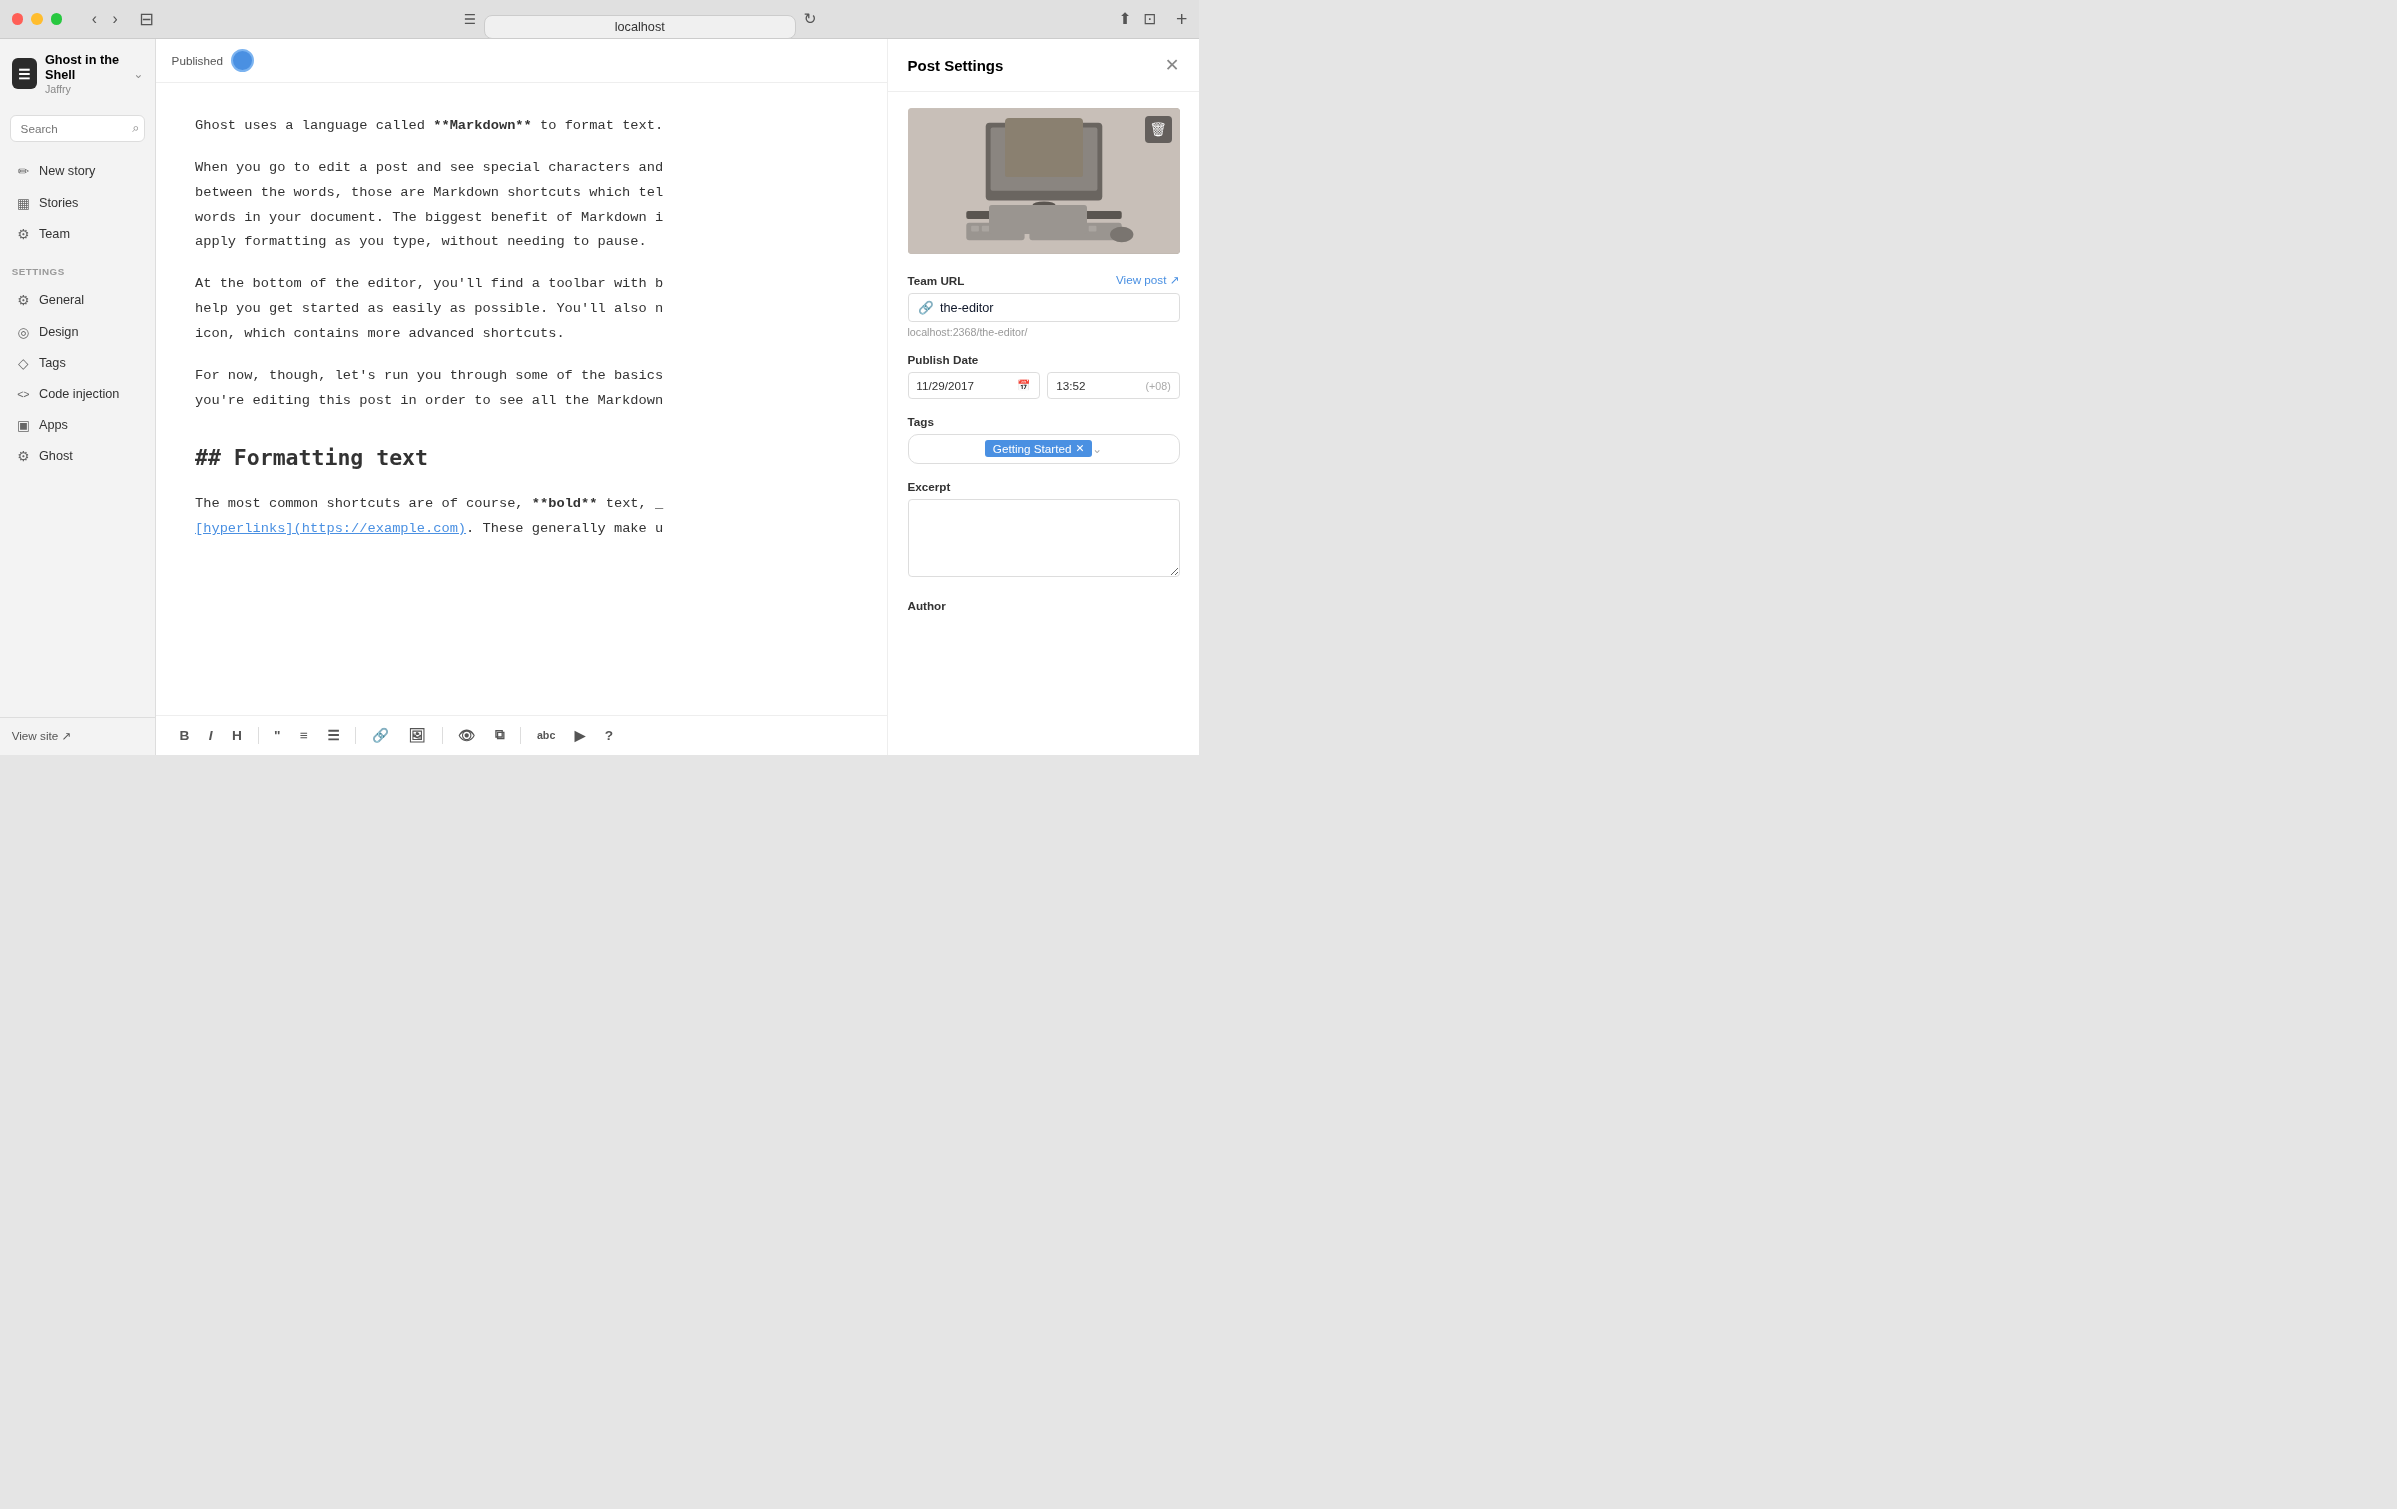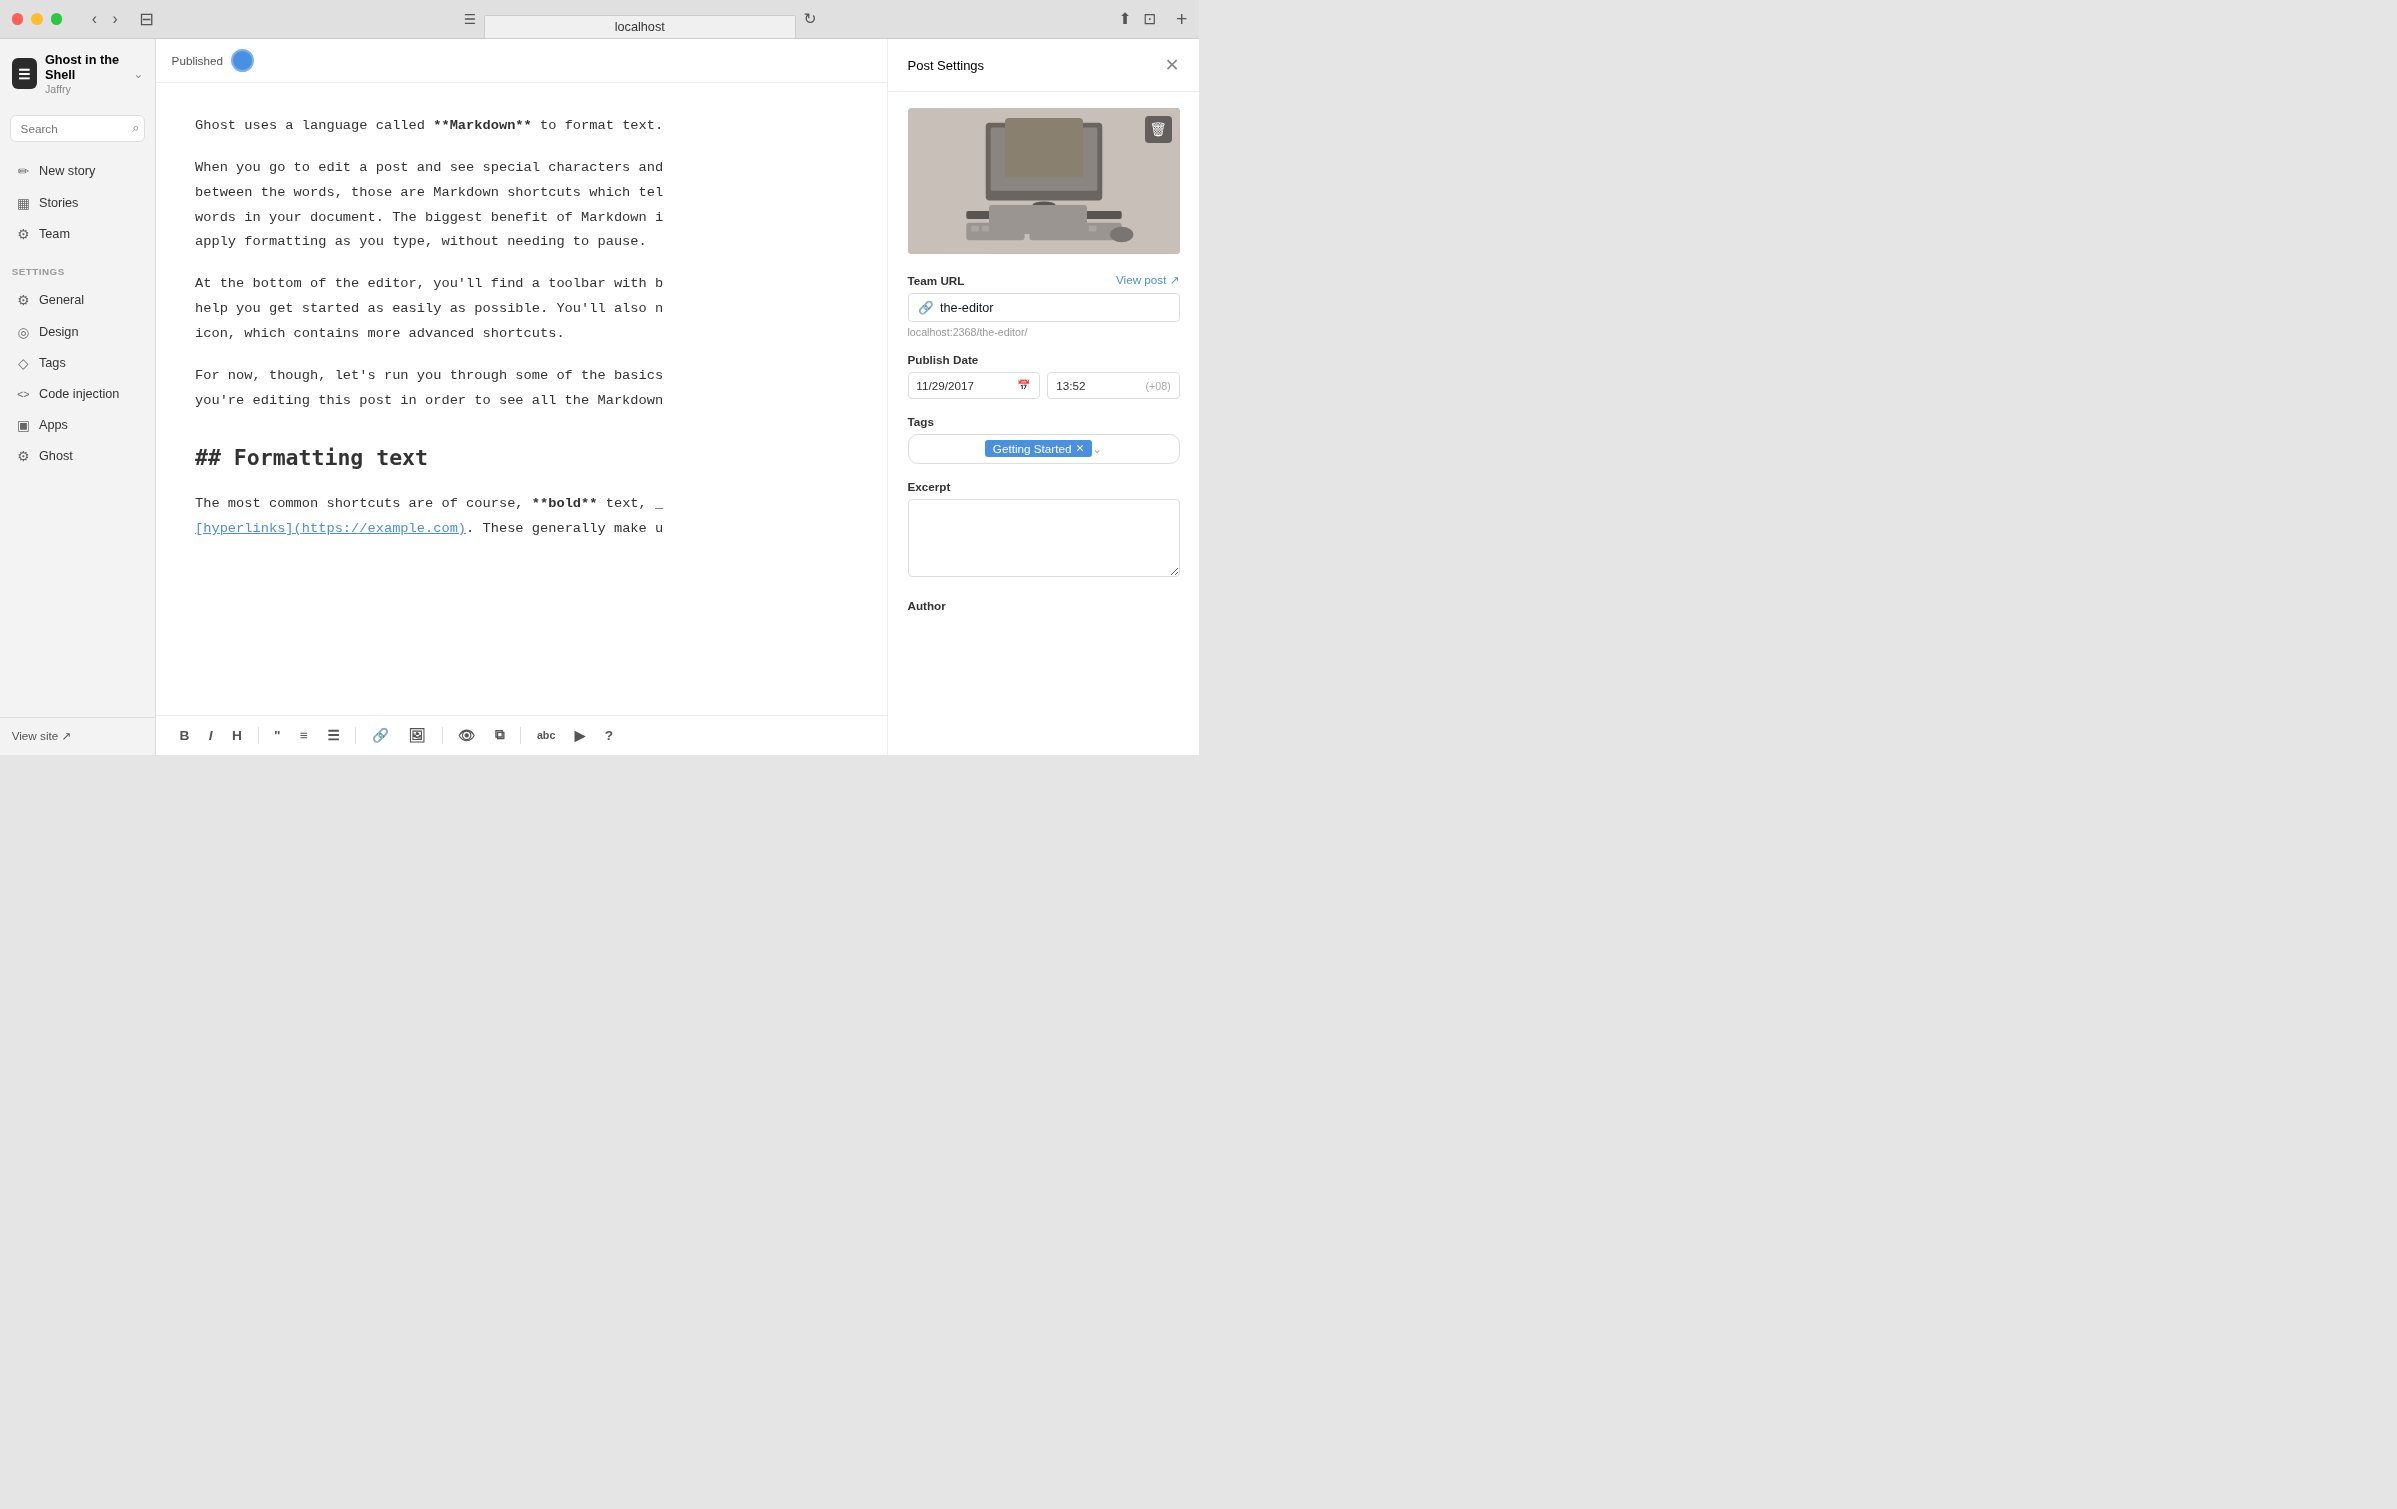--- a/index.html
+++ b/index.html
@@ -17,21 +17,21 @@
     }
     .titlebar-left { display: flex; align-items: center; gap: 7.8px; }
     .window-btn { width: 11.7px; height: 11.7px; border-radius: 50%; border: none; cursor: pointer; }
     .btn-close { background: #ff5f57; }
     .btn-min { background: #ffbd2e; }
     .btn-max { background: #28c840; }
     .titlebar-nav { display: flex; gap: 3.9px; margin-left: 15.6px; }
     .nav-btn { background: none; border: none; font-size: 15.6px; color: #555; cursor: pointer; padding: 2px 5.9px; }
     .sidebar-toggle { background: none; border: none; font-size: 17.6px; color: #555; cursor: pointer; padding: 2px 7.8px; }
     .titlebar-center { display: flex; align-items: center; gap: 7.8px; flex: 1; justify-content: center; }
-    .url-bar { background: #f0f0f0; border: 1px solid #ccc; border-radius: 2px; padding: 3.9px 11.7px; font-size: 12.7px; color: #333; width: 312px; text-align: center; margin-top: 16px; }
+    .url-bar { background: #f0f0f0; border: 1px solid #ccc; border-radius: 8px; padding: 3.9px 11.7px; font-size: 12.7px; color: #333; width: 312px; text-align: center; margin-top: 16px; }
     .titlebar-right { display: flex; align-items: center; gap: 11.7px; }
     .share-btn, .fullscreen-btn { background: none; border: none; font-size: 15.6px; color: #555; cursor: pointer; }
     .add-tab-btn { background: none; border: none; font-size: 19.5px; color: #555; cursor: pointer; margin-left: 7.8px; }
 
     
     .app-container { display: flex; height: calc(755px - 39px); }
 
     
     .sidebar {
       width: 156px;
@@ -181,21 +181,21 @@
       background: white;
       border-left: 1px solid #eee;
       overflow-y: auto;
       flex-shrink: 0;
     }
     .settings-header {
       display: flex; align-items: center; justify-content: space-between;
       padding: 15.6px 19.5px;
       border-bottom: 1px solid #eee;
     }
-    .settings-title { font-size: 13px; font-weight: 400; }
+    .settings-title { font-size: 15px; font-weight: 700; }
     .close-btn { background: none; border: none; font-size: 17.6px; color: #888; cursor: pointer; }
 
     .settings-body { padding: 15.6px 19.5px; }
 
     .post-image-container {
       position: relative;
       margin-bottom: 19.5px;
       border-radius: 3.9px;
       overflow: hidden;
     }

